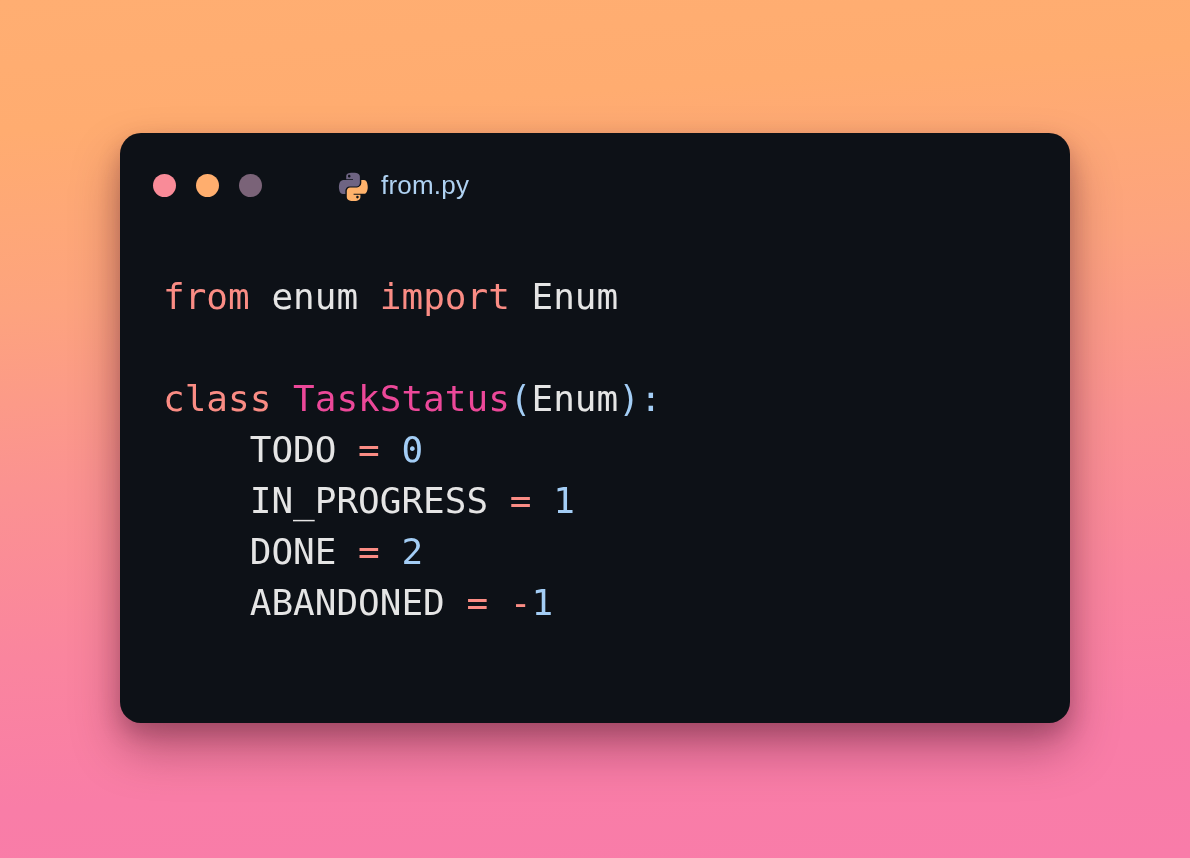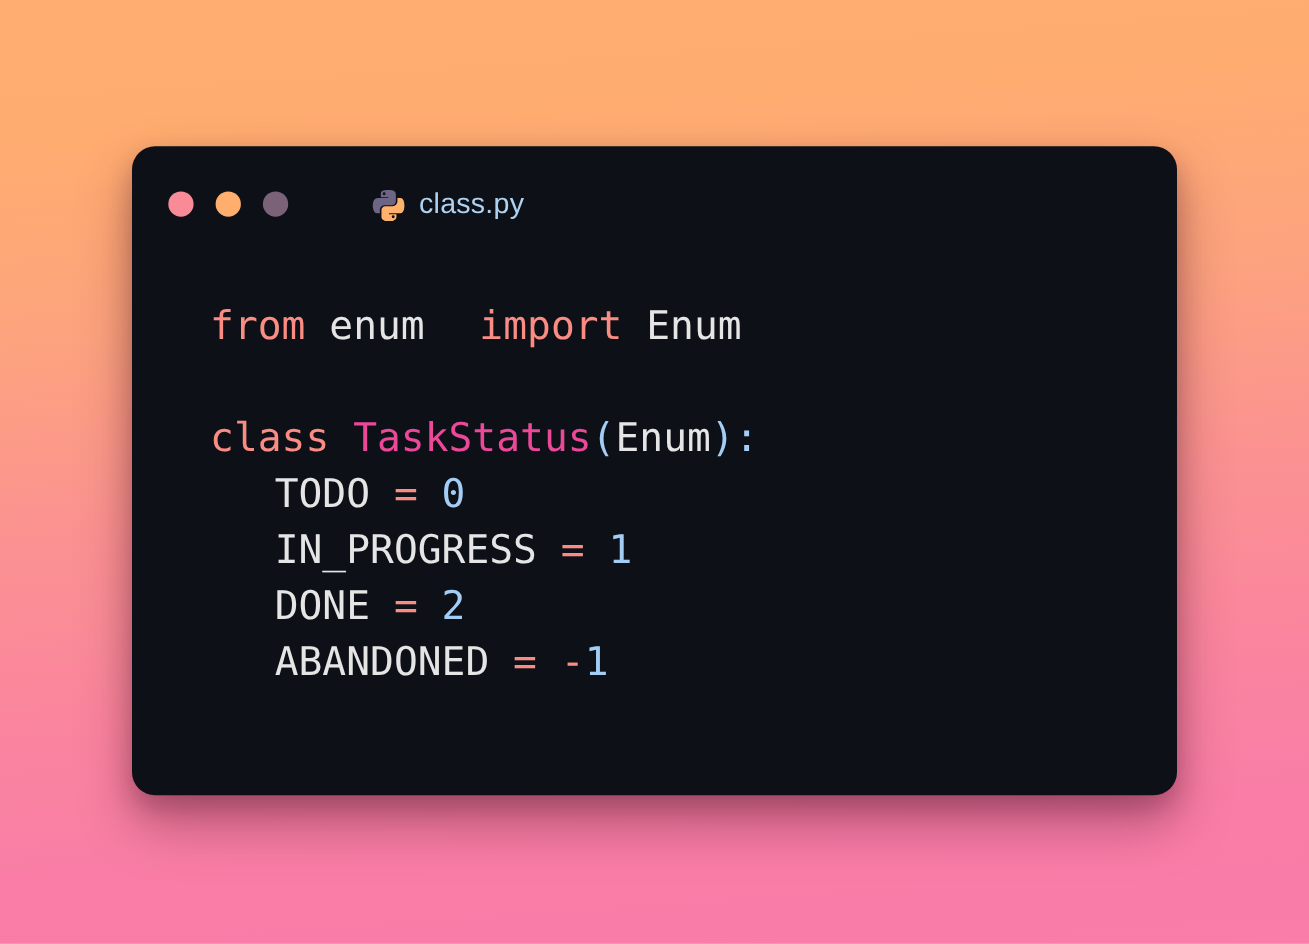--- a/index.html
+++ b/index.html
@@ -85,21 +85,21 @@
     top: 138px;
     right: 20px;
     font-family: "DejaVu Sans Mono", "Liberation Mono", monospace;
     font-size: 36px;
     line-height: 51px;
     white-space: pre;
     letter-spacing: 0px;
   }
   .code .line { height: 51px; }
 
-  .tok-kw    { color: #FA8C84; margin-left: 28px; }
+  .tok-kw    { color: #FA8C84; }
   .tok-cls   { color: #ec4899; }
   .tok-name  { color: #e5e5e5; }
   .tok-punct { color: #A3CDF5; }
   .tok-op    { color: #FA8C84; }
   .tok-num   { color: #A3CDF5; }
   .tok-plain { color: #A3CDF5; }
 </style>
 </head>
 <body>
 
@@ -115,21 +115,21 @@
         <span class="dot dot-max"></span>
       </div>
 
       <div class="file-tab">
         <span>
           <svg class="py-icon" viewBox="0 0 110 110" xmlns="http://www.w3.org/2000/svg">
             <path fill="#6E6483" d="M54.6 6.5c-4.3 0-8.4.4-12 1-10.6 1.9-12.5 5.8-12.5 13v9.6h25V33H20.7c-7.3 0-13.7 4.4-15.7 12.7-2.3 9.6-2.4 15.6 0 25.6 1.8 7.4 6.1 12.7 13.4 12.7h8.6V72.5c0-8.3 7.2-15.6 15.7-15.6h25c7 0 12.5-5.7 12.5-12.7V20.5c0-6.8-5.7-11.9-12.5-13-4.3-.7-8.8-1-13.1-1zM41.1 14.2c2.6 0 4.7 2.1 4.7 4.8 0 2.6-2.1 4.7-4.7 4.7a4.7 4.7 0 0 1-4.7-4.7c0-2.7 2.1-4.8 4.7-4.8z"></path>
             <path fill="#FFB26B" d="M85.4 33v11.1c0 8.7-7.4 16-15.7 16h-25c-6.9 0-12.5 5.9-12.5 12.7v23.8c0 6.8 5.9 10.8 12.5 12.7 7.9 2.3 15.5 2.8 25 0 6.3-1.8 12.5-5.5 12.5-12.7V87h-25v-3.2h37.5c7.3 0 10-5.1 12.5-12.7 2.6-7.9 2.5-15.5 0-25.6-1.8-7.2-5.2-12.5-12.5-12.5h-9.3zM71.3 90.9a4.7 4.7 0 0 1 4.7 4.7c0 2.7-2.1 4.8-4.7 4.8a4.8 4.8 0 0 1-4.7-4.8c0-2.6 2.1-4.7 4.7-4.7z"></path>
           </svg>
         </span>
-        <span class="file-name">class.py</span>
+        <span class="file-name">from.py</span>
       </div>
 
     </div>
 
     <div class="code" id="code-block"><div class="line"><span class="tok-kw">from</span><span class="tok-plain"> </span><span class="tok-name">enum</span><span class="tok-plain"> </span><span class="tok-kw">import</span><span class="tok-plain"> </span><span class="tok-name">Enum</span></div><div class="line">&nbsp;</div><div class="line"><span class="tok-kw">class</span><span class="tok-plain"> </span><span class="tok-cls">TaskStatus</span><span class="tok-punct">(</span><span class="tok-name">Enum</span><span class="tok-punct">)</span><span class="tok-punct">:</span></div><div class="line"><span class="tok-plain">    </span><span class="tok-name">TODO</span><span class="tok-plain"> </span><span class="tok-op">=</span><span class="tok-plain"> </span><span class="tok-num">0</span></div><div class="line"><span class="tok-plain">    </span><span class="tok-name">IN_PROGRESS</span><span class="tok-plain"> </span><span class="tok-op">=</span><span class="tok-plain"> </span><span class="tok-num">1</span></div><div class="line"><span class="tok-plain">    </span><span class="tok-name">DONE</span><span class="tok-plain"> </span><span class="tok-op">=</span><span class="tok-plain"> </span><span class="tok-num">2</span></div><div class="line"><span class="tok-plain">    </span><span class="tok-name">ABANDONED</span><span class="tok-plain"> </span><span class="tok-op">=</span><span class="tok-plain"> </span><span class="tok-op">-</span><span class="tok-num">1</span></div></div>
 
   </div>
 
 </div>
 

